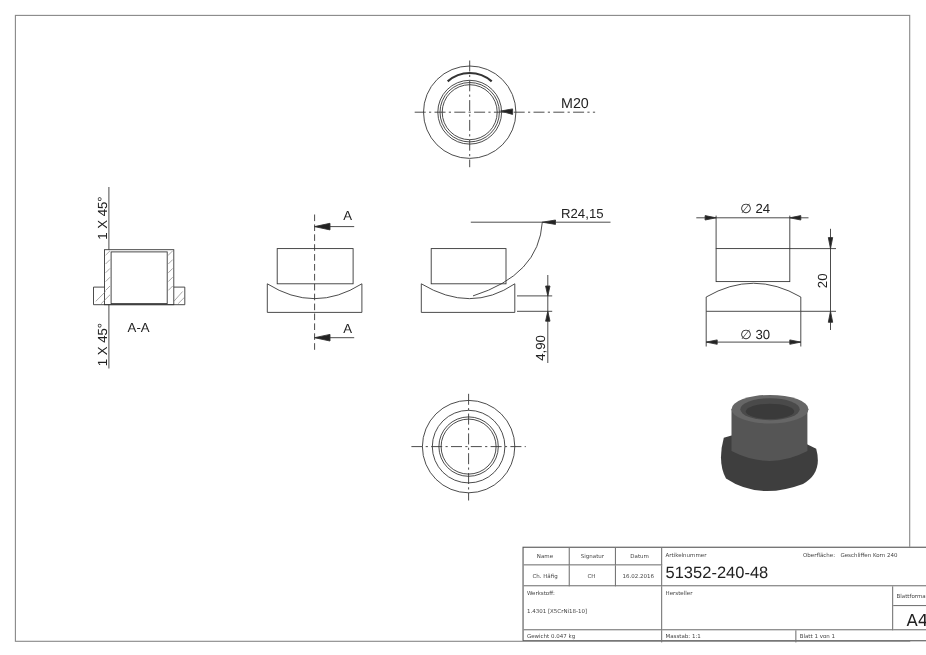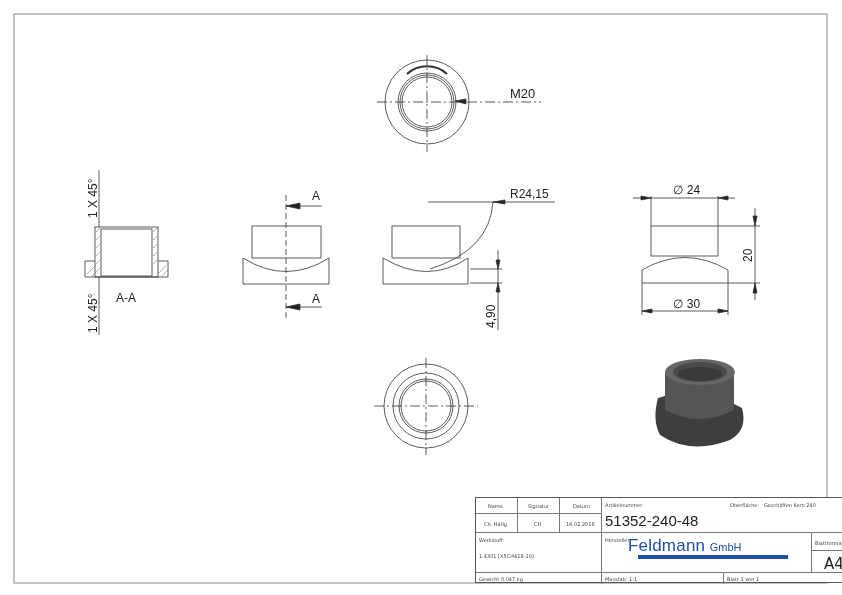--- a/index.html
+++ b/index.html
@@ -145,25 +145,20 @@
 
   <div class="cell" style="left:126px;top:0;width:249px;height:35px;border-right:none;">
     <span class="small" style="left:3px;top:4px;">Artikelnummer</span>
     <span class="art" style="left:3px;top:14px;">51352-240-48</span>
     <span class="small" style="left:128px;top:4px;">Oberfläche:</span>
     <span class="small" style="left:162px;top:4px;">Geschliffen Korn 240</span>
   </div>
   <div class="cell" style="left:126px;top:35px;width:210px;height:40px;">
     <span class="small" style="left:3px;top:4px;">Hersteller</span>
   </div>
-  <div class="logo">
-    <span class="big">Feldmann</span>
-    <span class="gmbh">GmbH</span>
-    <div class="bar"></div>
-  </div>
   <div class="cell" style="left:336px;top:35px;width:39px;height:18px;border-right:none;">
       <span class="small" style="left:3px;top:7px;">Blattformat</span>
     </div>
   <div class="cell" style="left:336px;top:53px;width:39px;height:22px;border-right:none;">
       <span class="a4" style="left:12px;top:4px;">A4</span>
     </div>
   <div class="cell" style="left:126px;top:75px;width:122px;height:11px;border-bottom:none;">
       <span class="small" style="left:3px;top:3px;">Masstab: 1:1</span>
     </div>
   <div class="cell" style="left:248px;top:75px;width:127px;height:11px;border:none;">

